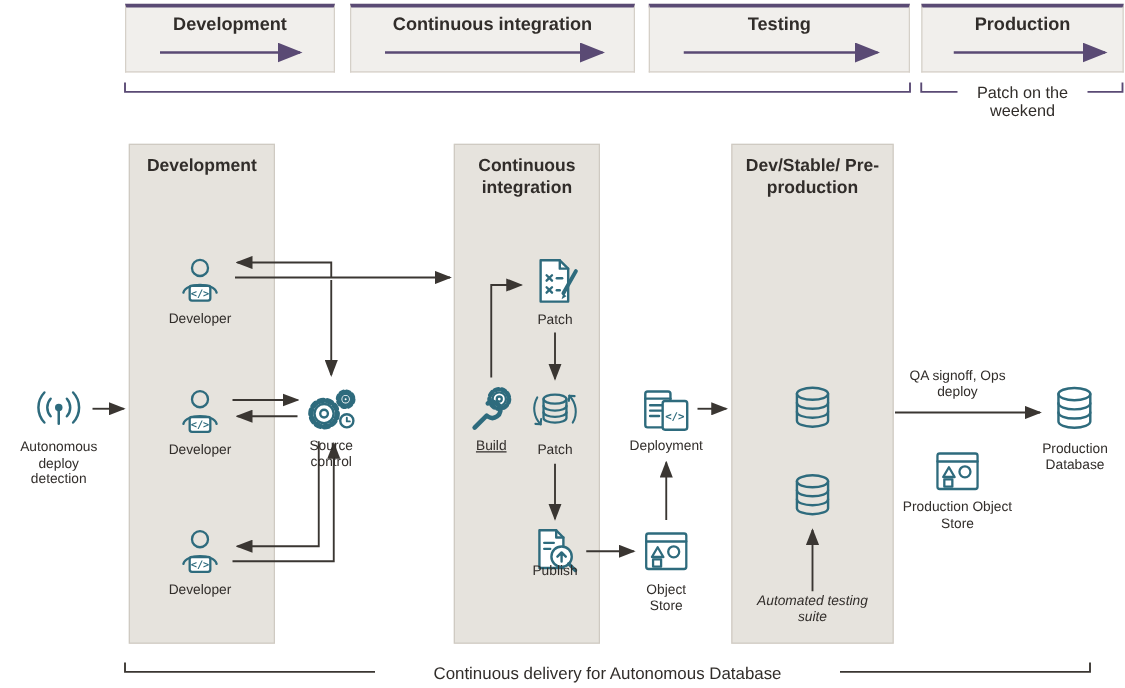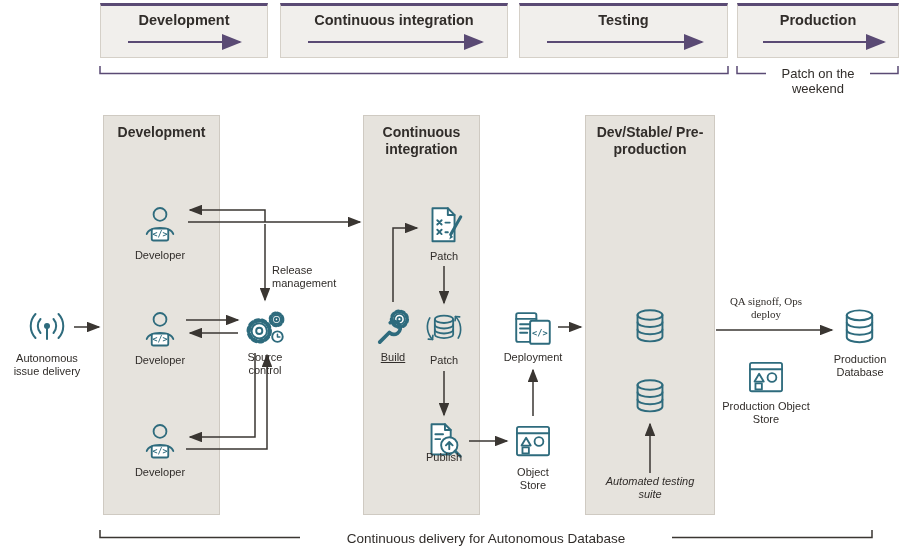--- a/index.html
+++ b/index.html
@@ -208,33 +208,32 @@
   </svg>
 
   <svg class="icon" style="left:744px;top:355px;" width="44" height="44" viewBox="0 0 48 48">
     <rect x="6.5" y="8.5" width="35" height="31" rx="2" fill="#fff"></rect>
     <path d="M6.5 15.5 H41.5"></path>
     <path d="M11.5 29 L16.5 20.5 L21.5 29 Z"></path>
     <circle cx="30.5" cy="24.5" r="4.8"></circle>
     <rect x="12.5" y="31" width="7" height="6.5"></rect>
   </svg>
 
-  <div class="lbl" style="left:7px;top:352px;width:80px;">Autonomous issue delivery</div>
+  <div class="lbl" style="left:7px;top:352px;width:80px;">Autonomous deploy detection</div>
   <div class="lbl" style="left:115px;top:249px;width:90px;">Developer</div>
   <div class="lbl" style="left:115px;top:354px;width:90px;">Developer</div>
   <div class="lbl" style="left:115px;top:466px;width:90px;">Developer</div>
   <div class="lbl" style="left:230px;top:351px;width:70px;">Source control</div>
-  <div class="lbl left" style="left:272px;top:264px;width:95px;">Release management</div>
   <div class="lbl" style="left:363px;top:351px;width:60px;text-decoration:underline;">Build</div>
   <div class="lbl" style="left:414px;top:250px;width:60px;">Patch</div>
   <div class="lbl" style="left:414px;top:354px;width:60px;">Patch</div>
   <div class="lbl" style="left:414px;top:451px;width:60px;">Publish</div>
   <div class="lbl" style="left:488px;top:351px;width:90px;">Deployment</div>
   <div class="lbl" style="left:503px;top:466px;width:60px;">Object Store</div>
   <div class="lbl" style="left:598px;top:475px;width:104px;font-style:italic;">Automated testing suite</div>
-  <div class="lbl" style="left:722px;top:295px;width:88px;font-family:Liberation Serif, serif;">QA signoff, Ops deploy</div>
+  <div class="lbl" style="left:722px;top:295px;width:88px;">QA signoff, Ops deploy</div>
   <div class="lbl" style="left:815px;top:353px;width:90px;">Production Database</div>
   <div class="lbl" style="left:718px;top:400px;width:96px;">Production Object Store</div>
 
   <div class="note" style="left:300px;top:531px;width:372px;font-size:13.5px;">Continuous delivery for Autonomous Database</div>
   <div class="note" style="left:766px;top:67px;width:104px;">Patch on the weekend</div>
 
 </div>
 
 </body></html>

